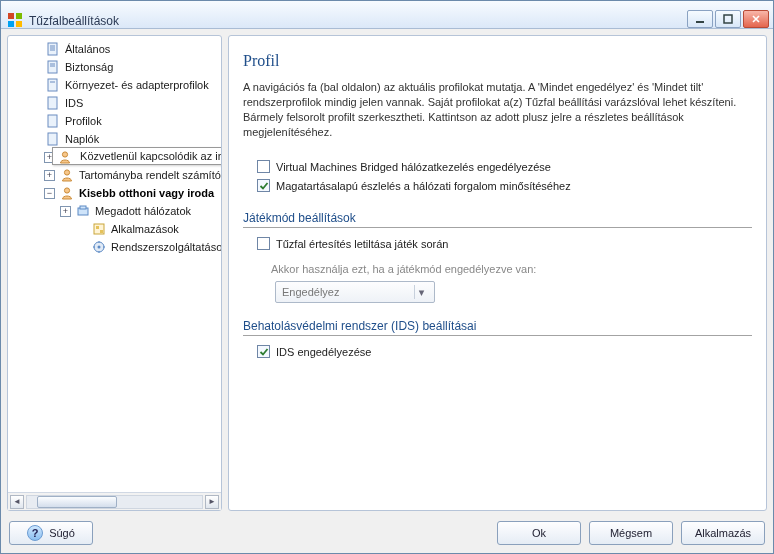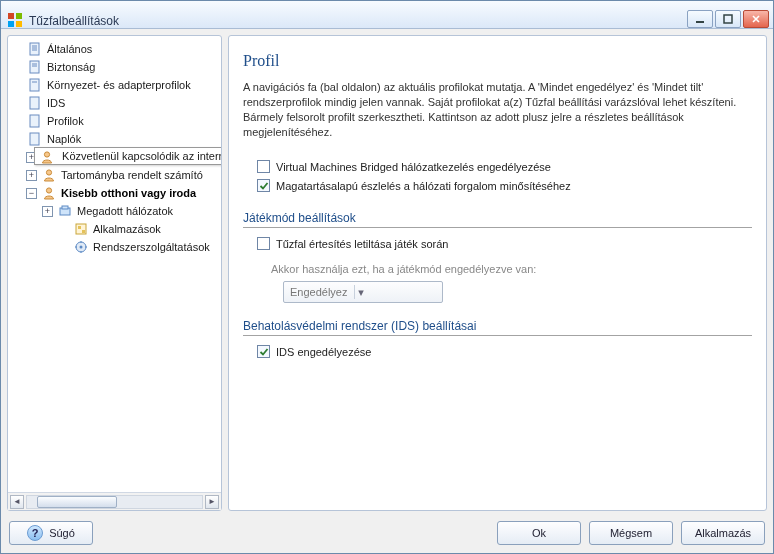--- a/index.html
+++ b/index.html
@@ -10,21 +10,21 @@
   .titlebar .title { flex: 1; color: #2b3a55; font-size: 12px; }
   .win-btns { display: flex; gap: 2px; }
   .win-btn { width: 26px; height: 18px; border: 1px solid #8aa2c2; border-radius: 2px; display: flex; align-items: center; justify-content: center; background: linear-gradient(#f6fbff,#d8e7f8); cursor: pointer; }
   .win-btn.close { background: linear-gradient(#f8b6a9,#e4654d); border-color:#b84a36; color:#fff; }
   .win-btn svg { width: 10px; height: 10px; }
   .body { flex: 1; display: flex; flex-direction: column; padding: 6px; gap: 6px; }
   .panels { flex: 1; display: flex; gap: 6px; min-height: 0; }
   .panel { background: #fff; border: 1px solid #b6c4d8; border-radius: 3px; display:flex; flex-direction:column; }
   .panel.left { width: 215px; }
   .panel.right { flex: 1; padding: 10px 14px; overflow: auto; }
-  .tree-wrap { flex:1; overflow:auto; padding-top:4px; position:relative; }
+  .tree-wrap { flex:1; overflow:auto; padding-top:4px; position:relative;padding-left:18px; }
   .tree-node { white-space: nowrap; color:#1a1a1a; height:18px; line-height:18px; padding-left:4px; display:flex; align-items:center; cursor:default; }
   .twisty { width:11px; height:11px; border:1px solid #8095b0; background:#fff; font-size:9px; line-height:8px; text-align:center; margin-right:4px; color:#445; display:inline-flex; align-items:center; justify-content:center; cursor:pointer; flex:0 0 auto; }
   .twisty.none { border:none; background:transparent; color:transparent; }
   .node-icon { width:16px; height:16px; margin-right:4px; display:inline-flex; align-items:center; justify-content:center; flex:0 0 auto; }
   .node-label { }
   .node-label.bold { font-weight: bold; color:#000; }
   .indent0 { padding-left: 4px; }
   .indent1 { padding-left: 18px; }
   .indent2 { padding-left: 34px; }
   .indent3 { padding-left: 50px; }
@@ -37,21 +37,21 @@
 
   .section-title { font-size: 16px; color:#1f4e8a; margin: 6px 0 10px 0; font-weight:normal;font-family:Liberation Serif, serif; }
   .sub-title { font-size: 12px; color:#1f4e8a; margin: 16px 0 6px 0; border-bottom:1px solid #a3a3a3; padding-bottom:2px; }
   .desc { color:#333; line-height:1.35; }
   .check-row { display:flex; align-items:center; gap:6px; margin:3px 0 3px 14px; color:#222; }
   .checkbox { width:13px; height:13px; border:1px solid #6f86a6; background:#fff; display:inline-flex; align-items:center; justify-content:center; flex:0 0 auto; cursor:pointer; }
   .checkbox.checked { background:#f4f9ff; }
   .checkbox.checked svg { display:block; }
   .checkbox svg { display:none; width:10px; height:10px; }
   .hint { margin:10px 0 6px 28px; color:#888; }
-  .combo { margin-left:40px; width:160px; height:22px; border:1px solid #adb9c9; background:linear-gradient(#fdfdfe,#eef2f7); display:flex; align-items:center; padding:0 6px; justify-content:flex-start; color:#777; border-radius:2px; cursor:pointer; }
+  .combo { margin-left:32px; width:160px; height:22px; border:1px solid #adb9c9; background:linear-gradient(#fdfdfe,#eef2f7); display:flex; align-items:center; padding:0 6px; justify-content:space-between; color:#777; border-radius:2px; cursor:pointer; }
   .combo .chev { width:14px; height:14px; border-left:1px solid #c7d0dc; display:flex; align-items:center; justify-content:center; margin-left:6px; color:#667; }
 
   .footer { display:flex; align-items:center; gap:8px; padding:4px 2px 2px 2px; }
   .footer .spacer { flex:1; }
   .btn { min-width:84px; height:24px; border:1px solid #8aa0bc; border-radius:3px; background:linear-gradient(#fefeff,#e5ecf5); display:flex; align-items:center; justify-content:center; gap:6px; color:#223; cursor:pointer; padding:0 10px; }
   .help-ic { width:16px; height:16px; border-radius:50%; background:linear-gradient(#cfe8ff,#8bbef0); border:1px solid #6a9bd2; color:#225; display:flex; align-items:center; justify-content:center; font-weight:bold; font-size:11px; }
 
   .doc-ic svg, .user-ic svg, .cube-ic svg, .svc-ic svg, .app-ic svg { width:14px; height:14px; }
 </style>
 </head>

